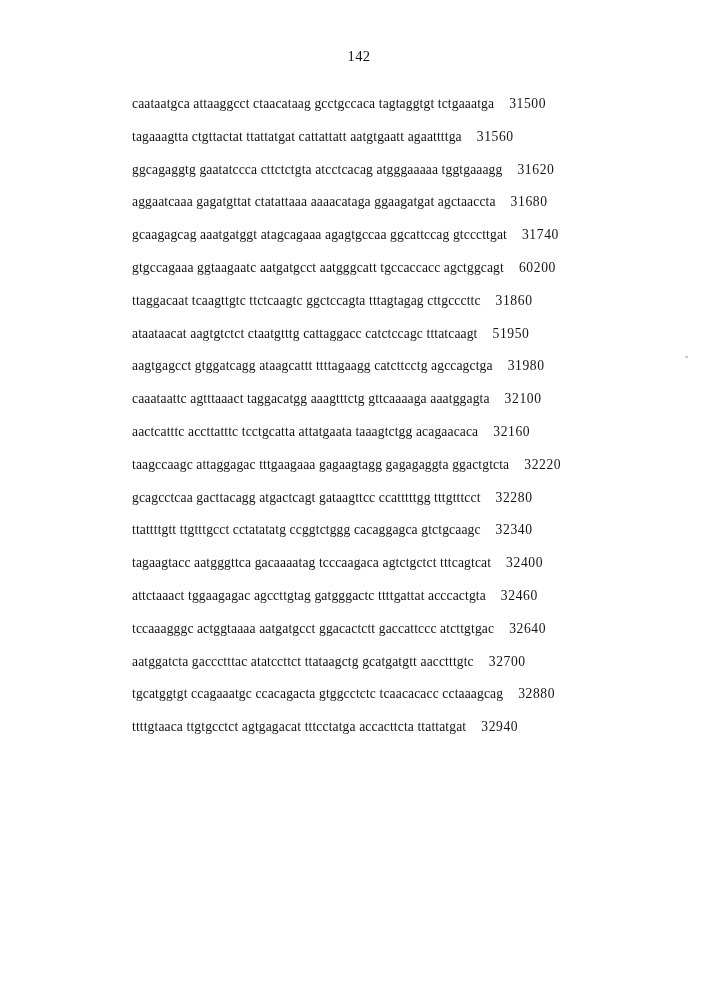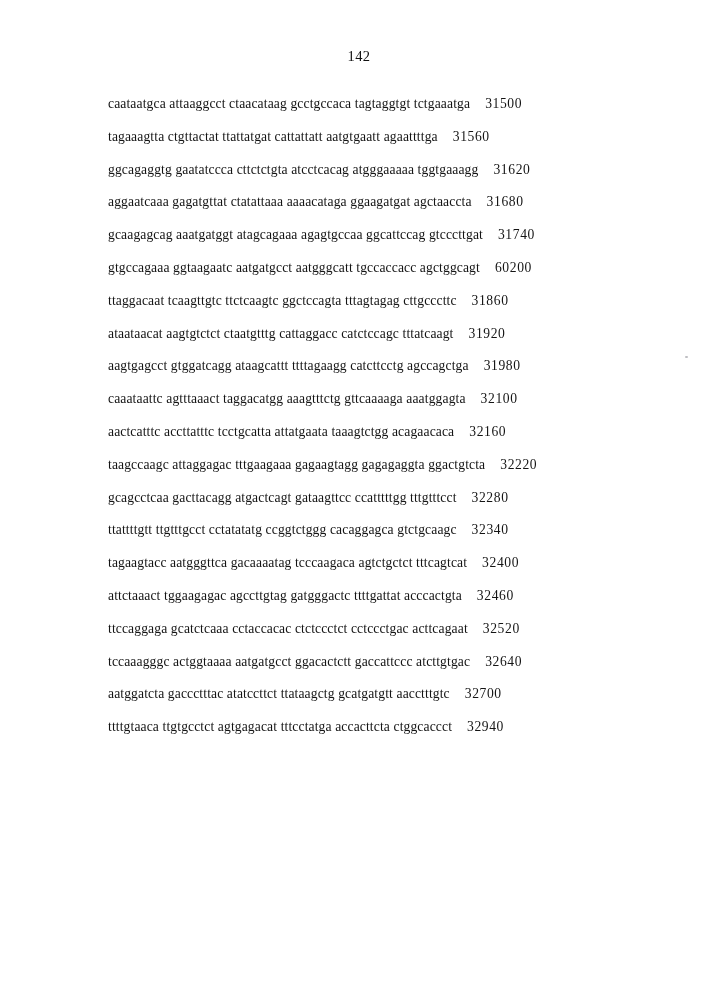--- a/index.html
+++ b/index.html
@@ -39,20 +39,21 @@
   .sequence-line {
     display: block;
     white-space: nowrap;
     font-size: 13.6px;
     line-height: 32.8px;
     letter-spacing: 0.12px;
     color: #141414;
   }
   .seq-residues {
     display: inline;
+    margin-left: 24px;
   }
   .seq-index {
     display: inline;
     padding-left: 15px;
     letter-spacing: 0.6px;
   }
   
   .scan-speck {
     position: absolute;
     left: 685px;
@@ -72,30 +73,30 @@
   <div class="page-number">142</div>
 
   <div class="sequence-block">
       <div class="sequence-line"><span class="seq-residues">caataatgca attaaggcct ctaacataag gcctgccaca tagtaggtgt tctgaaatga</span><span class="seq-index">31500</span></div>
       <div class="sequence-line"><span class="seq-residues">tagaaagtta ctgttactat ttattatgat cattattatt aatgtgaatt agaattttga</span><span class="seq-index">31560</span></div>
       <div class="sequence-line"><span class="seq-residues">ggcagaggtg gaatatccca cttctctgta atcctcacag atgggaaaaa tggtgaaagg</span><span class="seq-index">31620</span></div>
       <div class="sequence-line"><span class="seq-residues">aggaatcaaa gagatgttat ctatattaaa aaaacataga ggaagatgat agctaaccta</span><span class="seq-index">31680</span></div>
       <div class="sequence-line"><span class="seq-residues">gcaagagcag aaatgatggt atagcagaaa agagtgccaa ggcattccag gtcccttgat</span><span class="seq-index">31740</span></div>
       <div class="sequence-line"><span class="seq-residues">gtgccagaaa ggtaagaatc aatgatgcct aatgggcatt tgccaccacc agctggcagt</span><span class="seq-index">60200</span></div>
       <div class="sequence-line"><span class="seq-residues">ttaggacaat tcaagttgtc ttctcaagtc ggctccagta tttagtagag cttgcccttc</span><span class="seq-index">31860</span></div>
-      <div class="sequence-line"><span class="seq-residues">ataataacat aagtgtctct ctaatgtttg cattaggacc catctccagc tttatcaagt</span><span class="seq-index">31920</span></div>
+      <div class="sequence-line"><span class="seq-residues">ataataacat aagtgtctct ctaatgtttg cattaggacc catctccagc tttatcaagt</span><span class="seq-index">51950</span></div>
       <div class="sequence-line"><span class="seq-residues">aagtgagcct gtggatcagg ataagcattt ttttagaagg catcttcctg agccagctga</span><span class="seq-index">31980</span></div>
       <div class="sequence-line"><span class="seq-residues">caaataattc agtttaaact taggacatgg aaagtttctg gttcaaaaga aaatggagta</span><span class="seq-index">32100</span></div>
       <div class="sequence-line"><span class="seq-residues">aactcatttc accttatttc tcctgcatta attatgaata taaagtctgg acagaacaca</span><span class="seq-index">32160</span></div>
       <div class="sequence-line"><span class="seq-residues">taagccaagc attaggagac tttgaagaaa gagaagtagg gagagaggta ggactgtcta</span><span class="seq-index">32220</span></div>
       <div class="sequence-line"><span class="seq-residues">gcagcctcaa gacttacagg atgactcagt gataagttcc ccatttttgg tttgtttcct</span><span class="seq-index">32280</span></div>
       <div class="sequence-line"><span class="seq-residues">ttattttgtt ttgtttgcct cctatatatg ccggtctggg cacaggagca gtctgcaagc</span><span class="seq-index">32340</span></div>
       <div class="sequence-line"><span class="seq-residues">tagaagtacc aatgggttca gacaaaatag tcccaagaca agtctgctct tttcagtcat</span><span class="seq-index">32400</span></div>
       <div class="sequence-line"><span class="seq-residues">attctaaact tggaagagac agccttgtag gatgggactc ttttgattat acccactgta</span><span class="seq-index">32460</span></div>
-      <div class="sequence-line"><span class="seq-residues">ttccaggaga gcatctcaaa cctaccacac ctctccctct cctccctgac acttcagaat</span><span class="seq-index">32520</span></div>
       <div class="sequence-line"><span class="seq-residues">tccaaagggc actggtaaaa aatgatgcct ggacactctt gaccattccc atcttgtgac</span><span class="seq-index">32640</span></div>
       <div class="sequence-line"><span class="seq-residues">aatggatcta gaccctttac atatccttct ttataagctg gcatgatgtt aacctttgtc</span><span class="seq-index">32700</span></div>
-      <div class="sequence-line"><span class="seq-residues">ttttgtaaca ttgtgcctct agtgagacat tttcctatga accacttcta ctggcaccct</span><span class="seq-index">32940</span></div>
+      <div class="sequence-line"><span class="seq-residues">tgcatggtgt ccagaaatgc ccacagacta gtggcctctc tcaacacacc cctaaagcag</span><span class="seq-index">32880</span></div>
+      <div class="sequence-line"><span class="seq-residues">ttttgtaaca ttgtgcctct agtgagacat tttcctatga accacttcta ttattatgat</span><span class="seq-index">32940</span></div>
     </div>
 
   <div class="scan-speck"></div>
 
 </div>
 
 </body></html>

